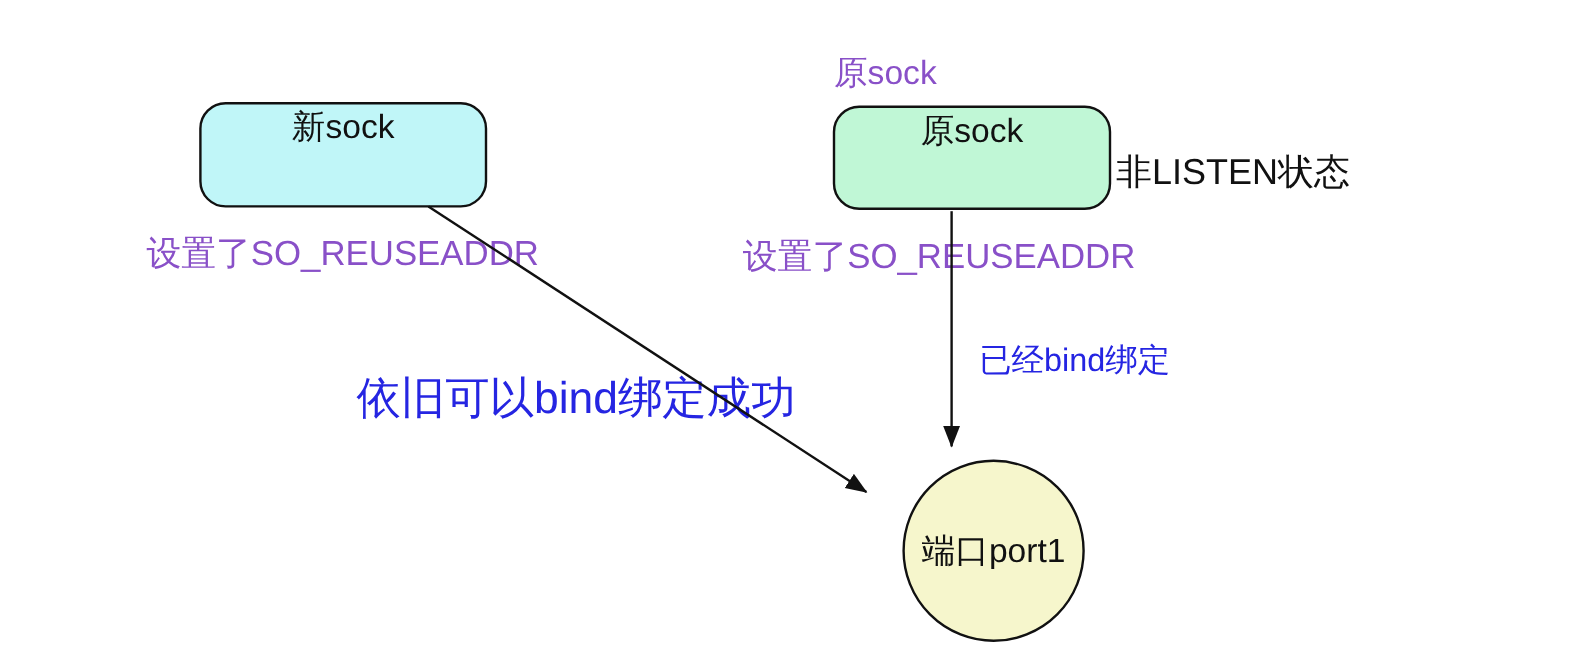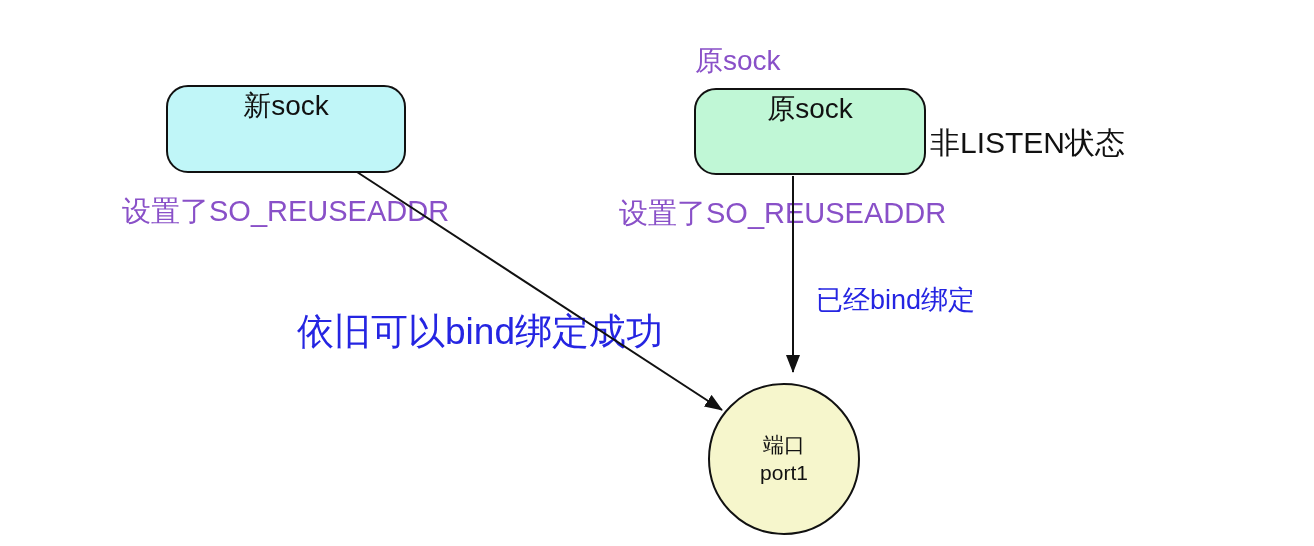--- a/index.html
+++ b/index.html
@@ -33,30 +33,30 @@
     background: var(--fill-new, #c0f6f8);
   }
   .node-box.orig-sock {
     left: 675px; top: 88px;
     width: 232px; height: 87px;
     background: var(--fill-orig, #c0f7d6);
     margin-left: 19px;
   }
   .node-circle {
     position: absolute;
-    left: 708px; top: 383px;
+    left: 752px; top: 383px;
     width: 152px; height: 152px;
     border: 2.5px solid #111111;
     border-radius: 50%;
     background: var(--fill-port, #f6f6cc);
     display: flex;
-    flex-direction: column;
+    flex-direction: row;
     align-items: center;
     justify-content: center;
-    font-size: 21px;
+    font-size: 28px;
     line-height: 1.35;
     color: #111111;
     box-sizing: border-box;
     z-index: 1;
   }
   .lbl {
     position: absolute;
     white-space: nowrap;
     z-index: 2;
   }

